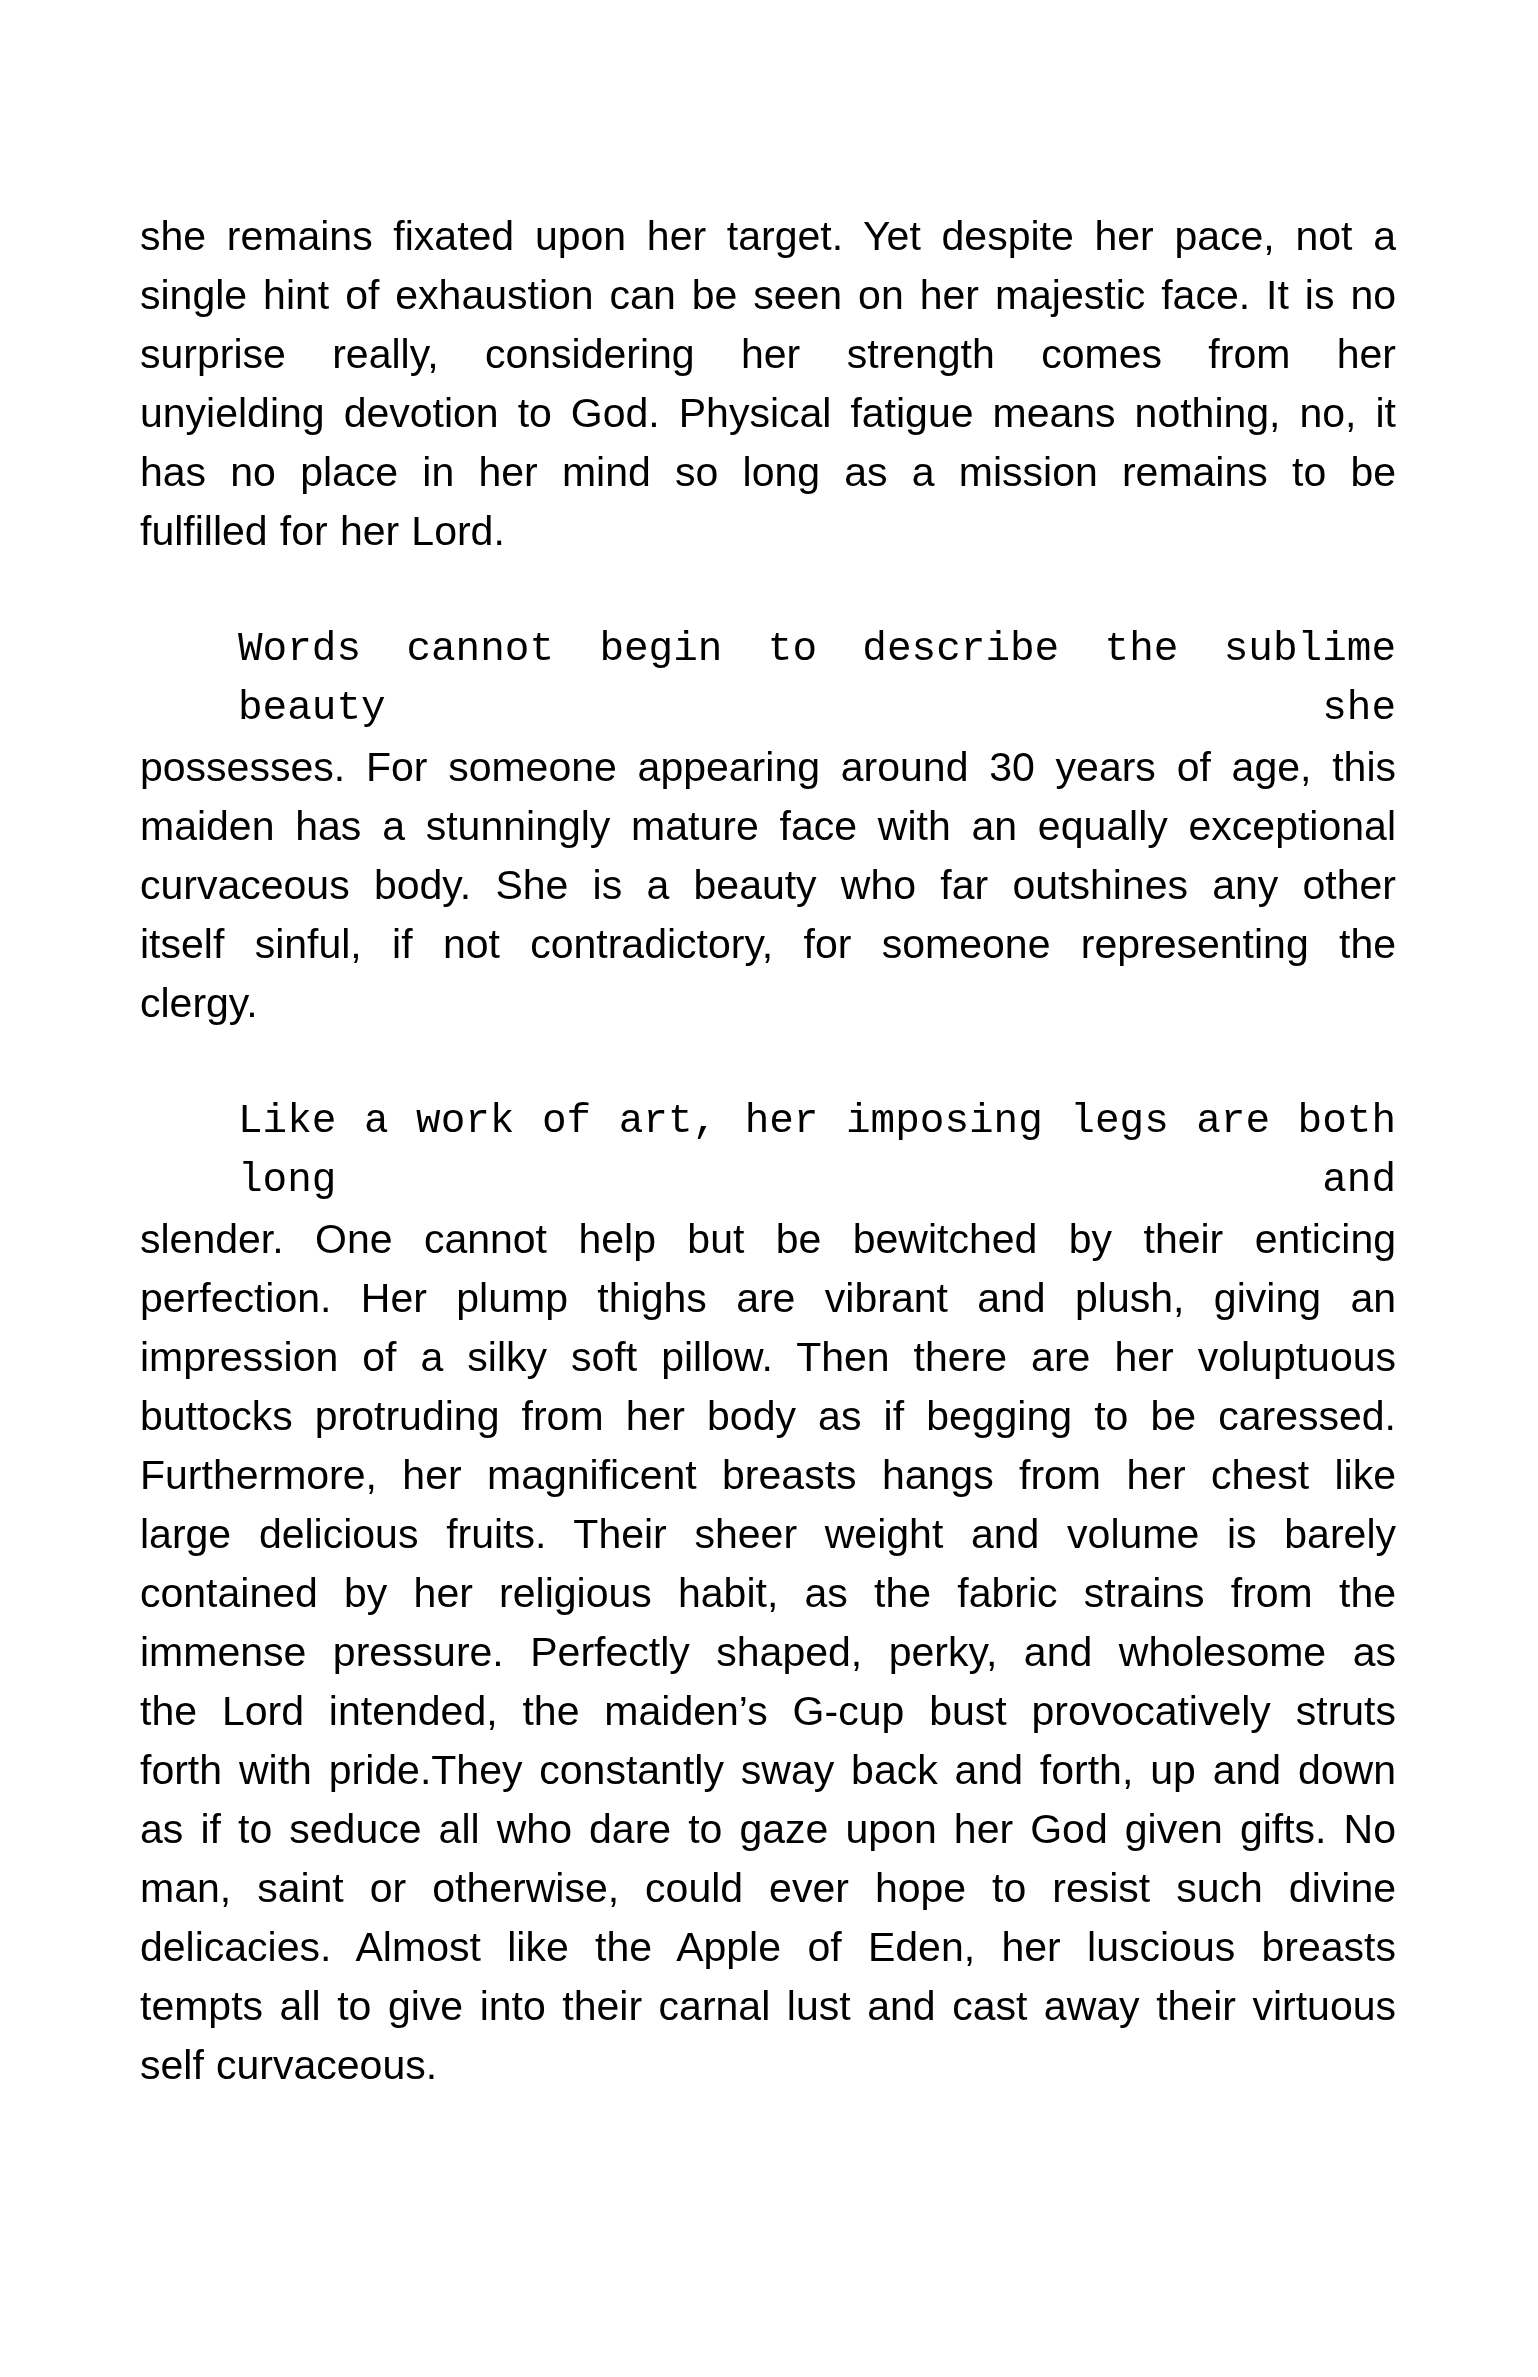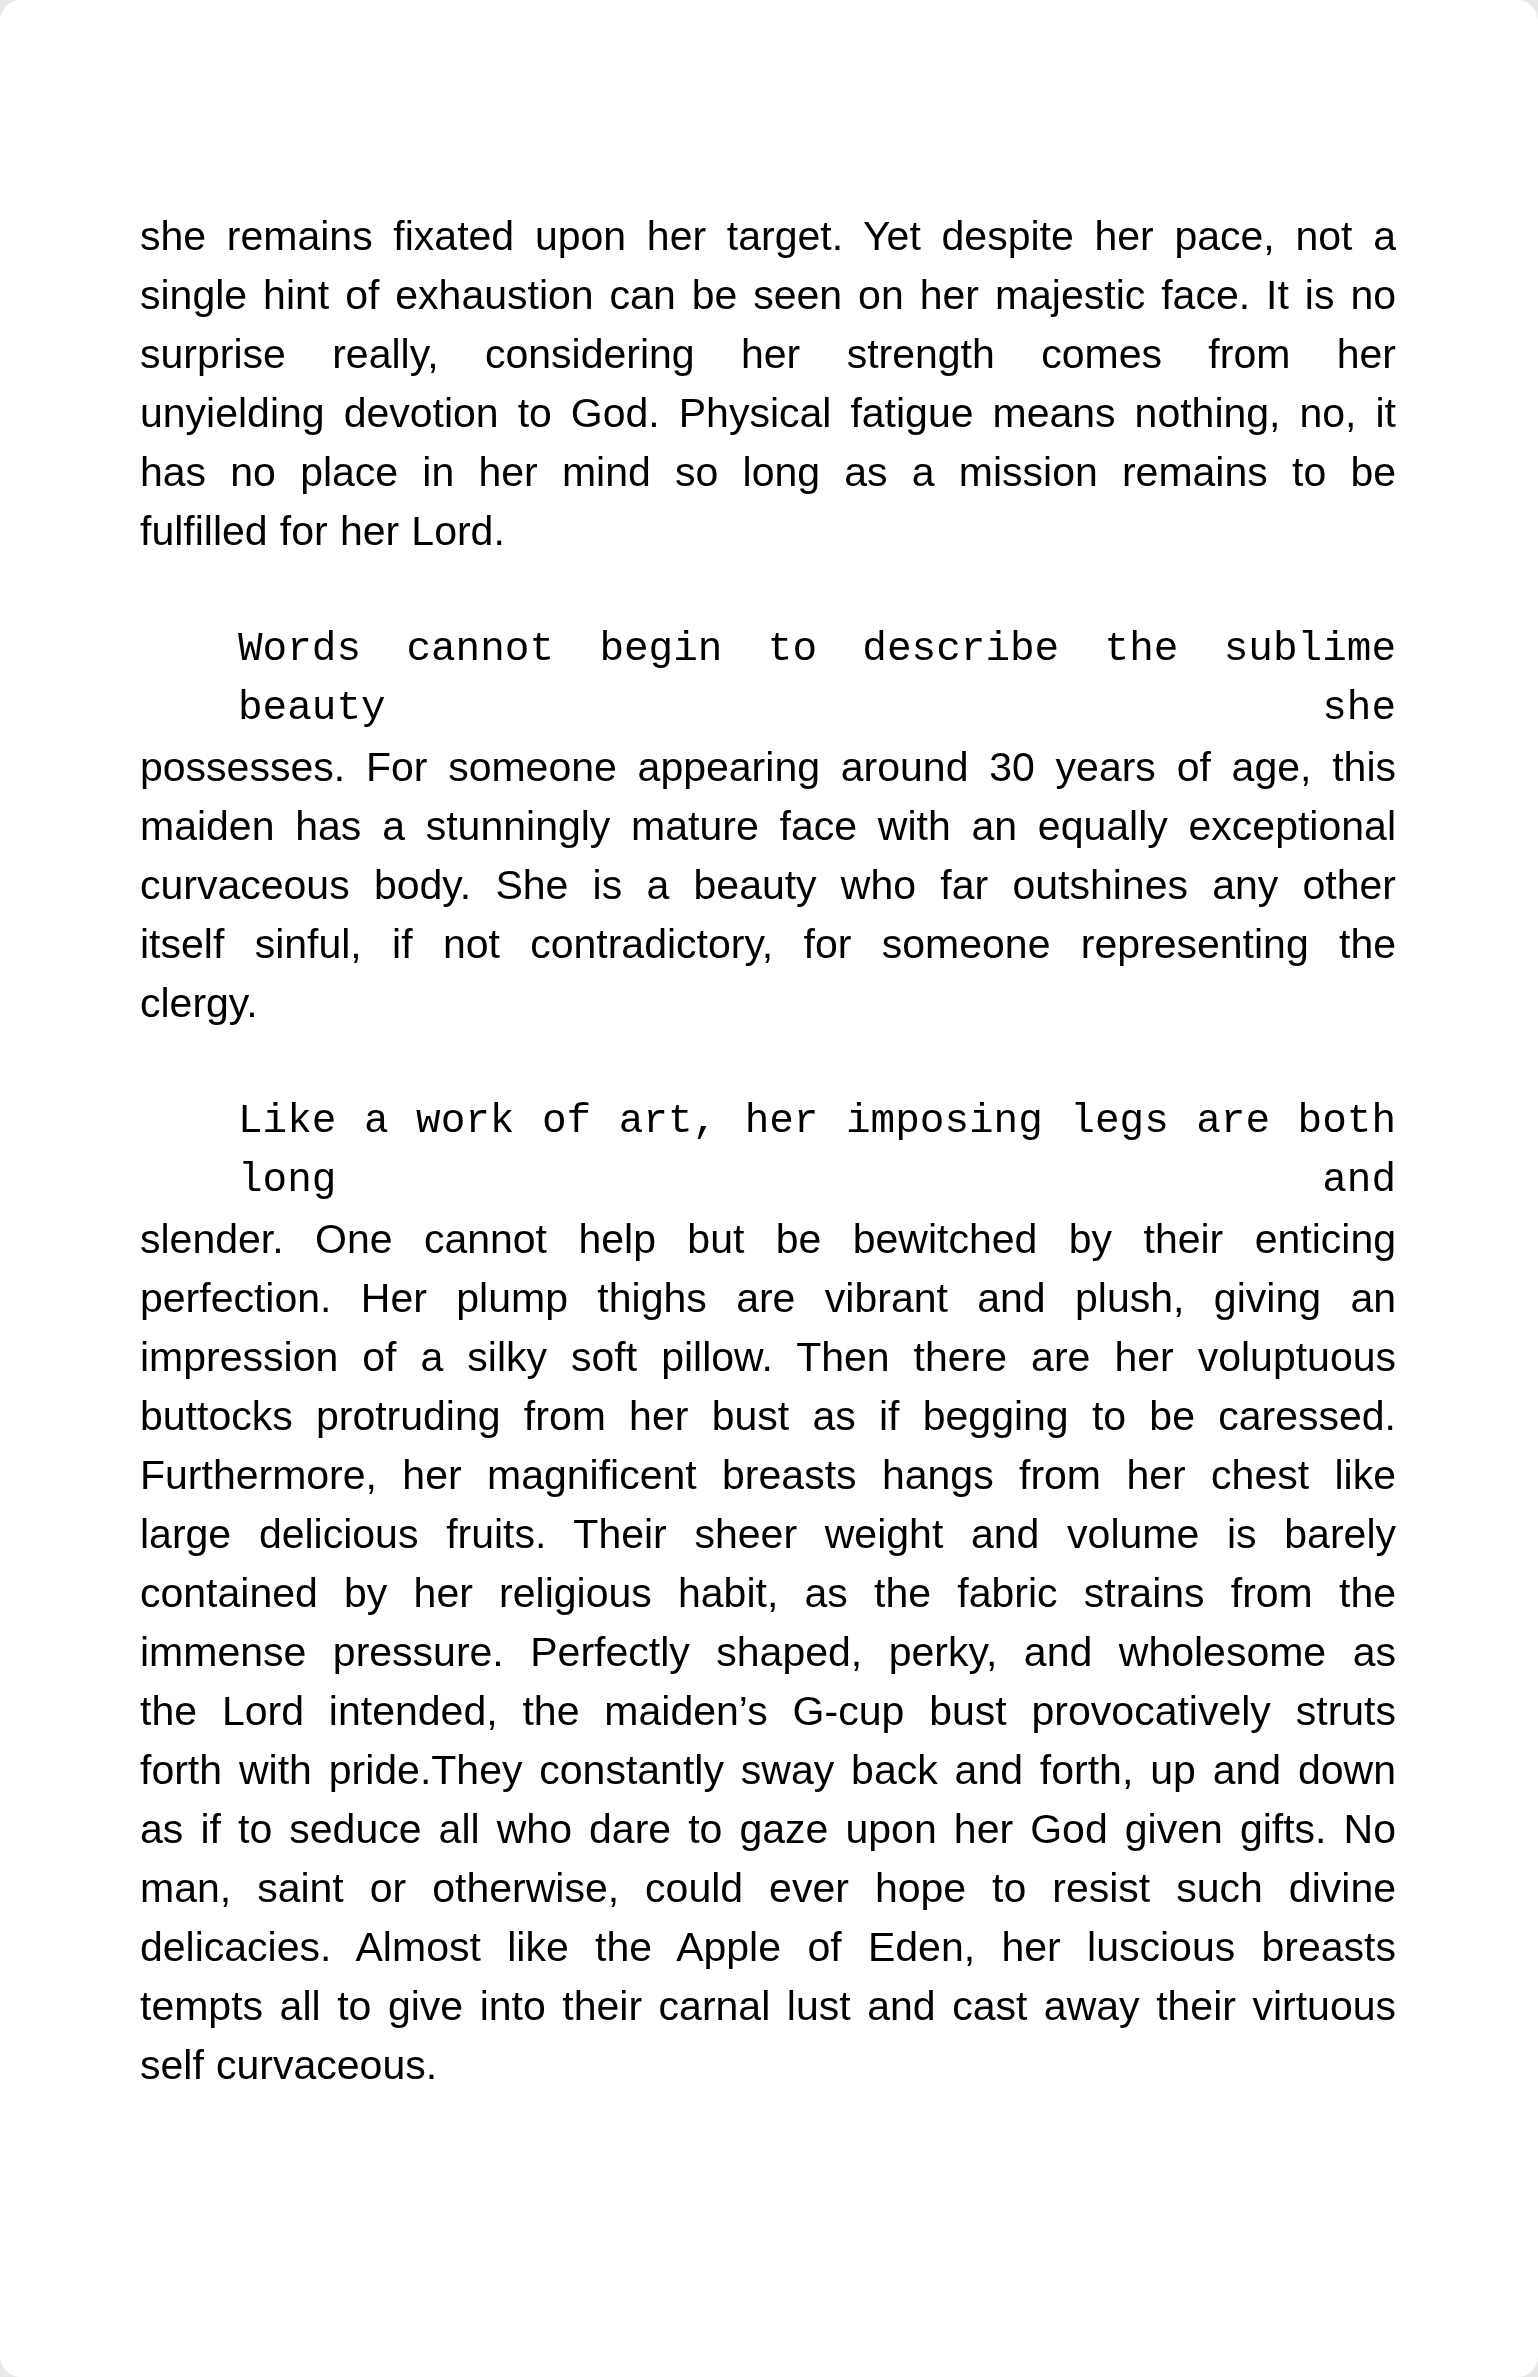--- a/index.html
+++ b/index.html
@@ -34,21 +34,21 @@
     text-align-last: left;
   }
   .text-line.indent {
     padding-left: 98px;
     font-family: Liberation Mono, monospace;
   }
 </style>
 </head>
 <body>
 
-<div class="page" style="background: rgb(255, 255, 255); color: rgb(0, 0, 0); border-radius: 21px;">
+<div class="page" style="background: rgb(255, 255, 255); color: rgb(0, 0, 0);">
   <div id="text-block">
       <div class="paragraph">
         <div class="text-line">she remains fixated upon her target. Yet despite her pace, not a</div>
         <div class="text-line">single hint of exhaustion can be seen on her majestic face. It is no</div>
         <div class="text-line">surprise really, considering her strength comes from her</div>
         <div class="text-line">unyielding devotion to God. Physical fatigue means nothing, no, it</div>
         <div class="text-line">has no place in her mind so long as a mission remains to be</div>
         <div class="text-line last">fulfilled for her Lord.</div>
       </div>
       <div class="paragraph">
@@ -57,21 +57,21 @@
         <div class="text-line">maiden has a stunningly mature face with an equally exceptional</div>
         <div class="text-line">curvaceous body. She is a beauty who far outshines any other</div>
         <div class="text-line">itself sinful, if not contradictory, for someone representing the</div>
         <div class="text-line last">clergy.</div>
       </div>
       <div class="paragraph">
         <div class="text-line indent">Like a work of art, her imposing legs are both long and</div>
         <div class="text-line">slender. One cannot help but be bewitched by their enticing</div>
         <div class="text-line">perfection. Her plump thighs are vibrant and plush, giving an</div>
         <div class="text-line">impression of a silky soft pillow. Then there are her voluptuous</div>
-        <div class="text-line">buttocks protruding from her bust as if begging to be caressed.</div>
+        <div class="text-line">buttocks protruding from her body as if begging to be caressed.</div>
         <div class="text-line">Furthermore, her magnificent breasts hangs from her chest like</div>
         <div class="text-line">large delicious fruits. Their sheer weight and volume is barely</div>
         <div class="text-line">contained by her religious habit, as the fabric strains from the</div>
         <div class="text-line">immense pressure. Perfectly shaped, perky, and wholesome as</div>
         <div class="text-line">the Lord intended, the maiden’s G-cup bust provocatively struts</div>
         <div class="text-line">forth with pride.They constantly sway back and forth, up and down</div>
         <div class="text-line">as if to seduce all who dare to gaze upon her God given gifts. No</div>
         <div class="text-line">man, saint or otherwise, could ever hope to resist such divine</div>
         <div class="text-line">delicacies. Almost like the Apple of Eden, her luscious breasts</div>
         <div class="text-line">tempts all to give into their carnal lust and cast away their virtuous</div>

